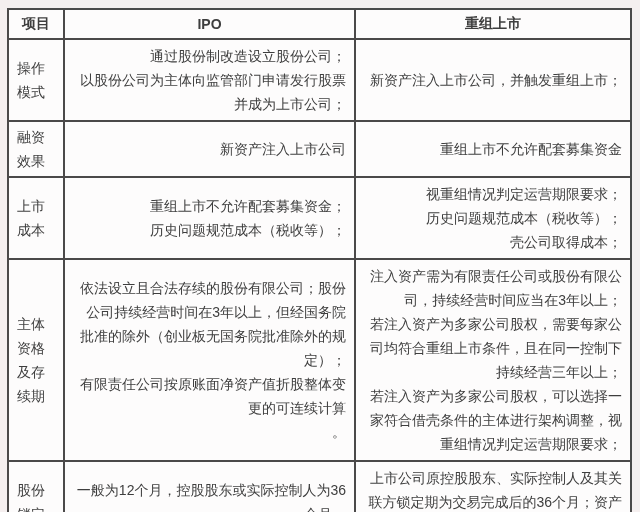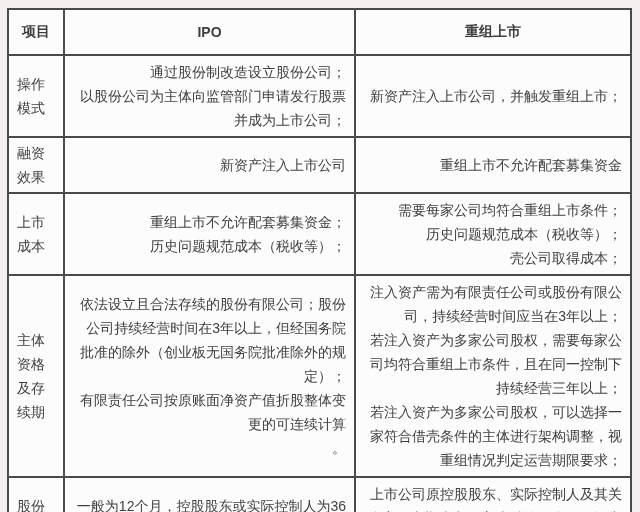--- a/index.html
+++ b/index.html
@@ -36,21 +36,21 @@
     line-height: 24px;
   }
   td.content-cell {
     text-align: right;
     padding: 4px 8px 4px 10px;
   }
   td.content-cell p {
     margin: 0;
     line-height: 24px;
   }
-  tr.hdr       { height: 46px; }
+  tr.hdr       { height: 30px; }
   tr.r-opmode  { height: 74px; }
   tr.r-finance { height: 56px; }
   tr.r-cost    { height: 71px; margin-top: 45px; }
   tr.r-subject { height: 191px; }
   tr.r-lockup  { height: 77px; }
 </style>
 </head>
 <body>
 
 <table class="cmp">
@@ -87,21 +87,21 @@
       </td>
     </tr>
 
     <tr class="r-cost">
       <td class="label-cell">上市成本</td>
       <td class="content-cell">
         <p>重组上市不允许配套募集资金；</p>
         <p>历史问题规范成本（税收等）；</p>
       </td>
       <td class="content-cell">
-        <p>需要每家公司均符合重组上市条件；</p>
+        <p>视重组情况判定运营期限要求；</p>
         <p>历史问题规范成本（税收等）；</p>
         <p>壳公司取得成本；</p>
       </td>
     </tr>
 
     <tr class="r-subject">
       <td class="label-cell">主体资格及存续期</td>
       <td class="content-cell">
         <p>依法设立且合法存续的股份有限公司；股份公司持续经营时间在3年以上，但经国务院批准的除外（创业板无国务院批准除外的规定）；</p>
         <p>有限责任公司按原账面净资产值折股整体变更的可连续计算</p>

